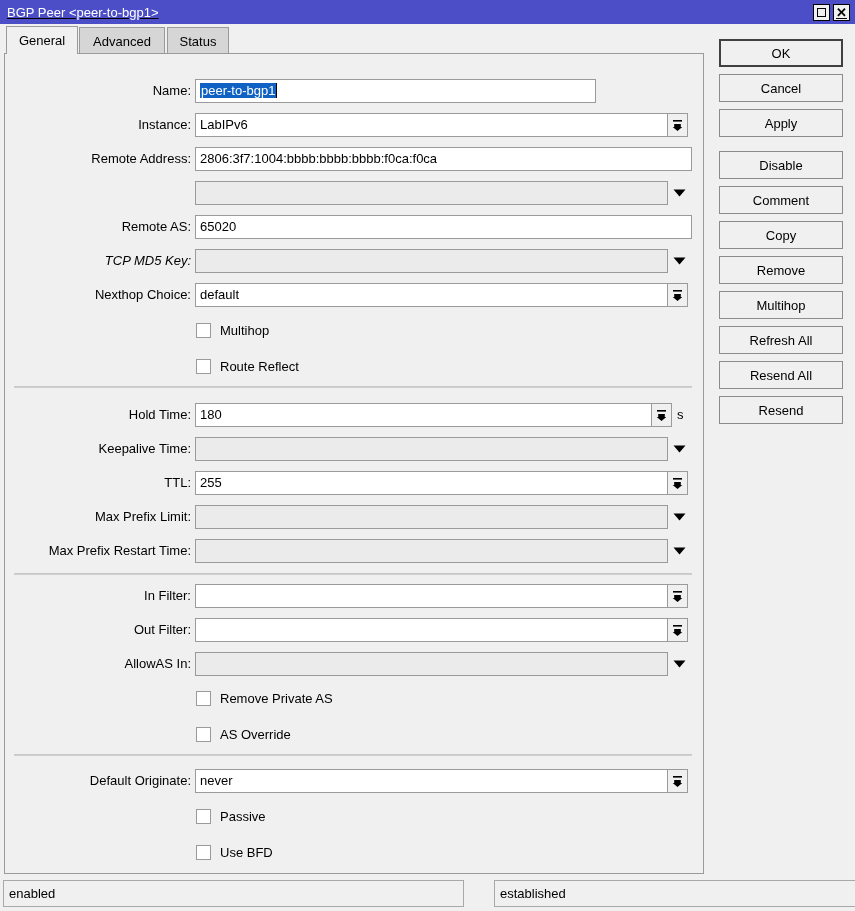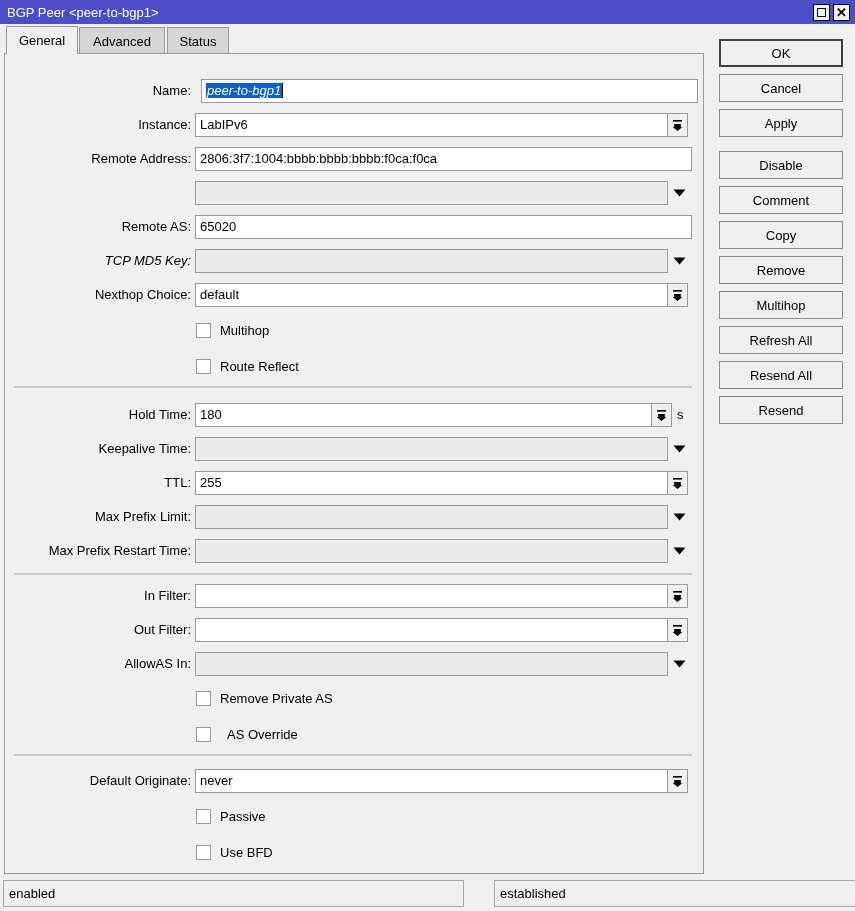--- a/index.html
+++ b/index.html
@@ -9,21 +9,21 @@
     font-family:"Liberation Sans",sans-serif;
     font-size:13px;
     color:#000;
     overflow:hidden;
     -webkit-font-smoothing:none;
   }
   
   #titlebar{
     position:absolute;left:0;top:0;width:855px;height:24px;
     background:#4b4ec7;
-    display:flex;align-items:center;
+    display:flex;align-items:center;text-decoration:underline;
   }
   #titlebar .ttl{
     color:#ffffff;font-size:13px;padding-left:7px;flex:1;
     white-space:nowrap;overflow:hidden;
   }
   .winbtns{display:flex;align-items:center;gap:3px;padding-right:5px;}
   .winbtn{
     width:17px;height:17px;background:#f0f0f0;
     border:1px solid #000;
     display:flex;align-items:center;justify-content:center;
@@ -141,21 +141,21 @@
   </div>
   <div class="tab" id="tab2" style="left:167px;width:62px;top:1px;height:27px;">
     <span>Status</span>
   </div>
 </div>
 
 <div id="panel">
 
   <div class="row" style="top:25px;">
     <div class="lbl">Name:</div>
-    <div class="fld" style="left:196px;width:497px;font-style:italic;"><span class="selhl">peer-to-bgp1</span><span class="caretbar"></span></div>
+    <div class="fld" style="left:190px;width:401px;"><span class="selhl">peer-to-bgp1</span><span class="caretbar"></span></div>
   </div>
 
   <div class="row" style="top:59px;">
     <div class="lbl">Instance:</div>
     <div class="fld" style="left:190px;width:473px;">LabIPv6</div>
     <div class="spin" style="left:662px;">
       <svg width="11" height="13" viewBox="0 0 11 13">
           <rect x="1" y="1" width="9" height="1.6" fill="#000"></rect>
           <path d="M2.2 5 L8.8 5 L8.8 8 L10.3 8 L5.5 12 L0.7 8 L2.2 8 Z" fill="#000"></path>
         </svg>
@@ -299,21 +299,21 @@
           <path d="M0.5 0.5 L12.5 0.5 L6.5 7.5 Z" fill="#000"></path>
         </svg>
     </div>
   </div>
 
   <div class="cbrow" style="top:633px;left:191px;">
     <span class="cbox"></span>
     <span class="cblbl">Remove Private AS</span>
   </div>
 
-  <div class="cbrow" style="top:669px;left:191px;gap:7px;">
+  <div class="cbrow" style="top:669px;left:191px;">
     <span class="cbox"></span>
     <span class="cblbl">AS Override</span>
   </div>
 
   <div class="sep" style="top:700px;"></div>
 
   <div class="row" style="top:715px;">
     <div class="lbl">Default Originate:</div>
     <div class="fld" style="left:190px;width:473px;">never</div>
     <div class="spin" style="left:662px;">

